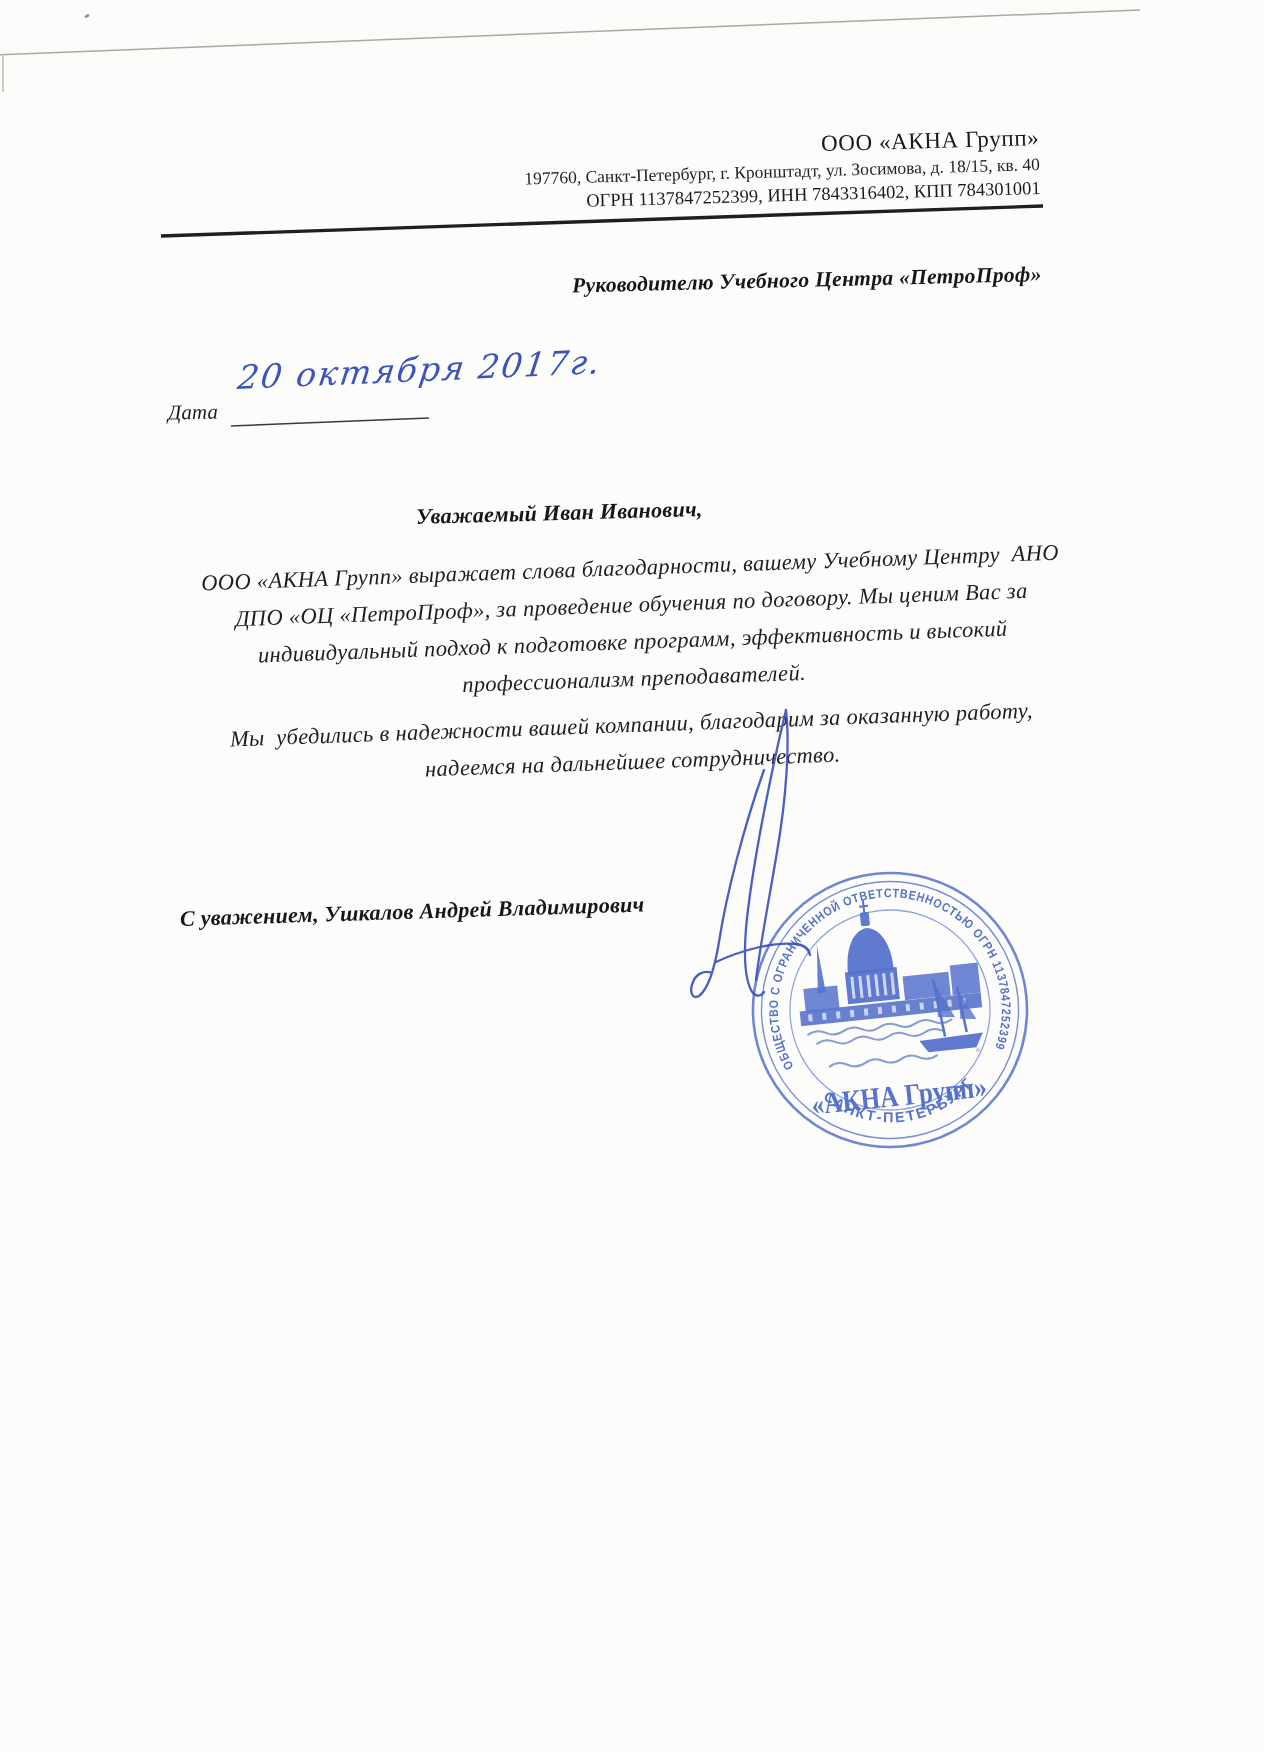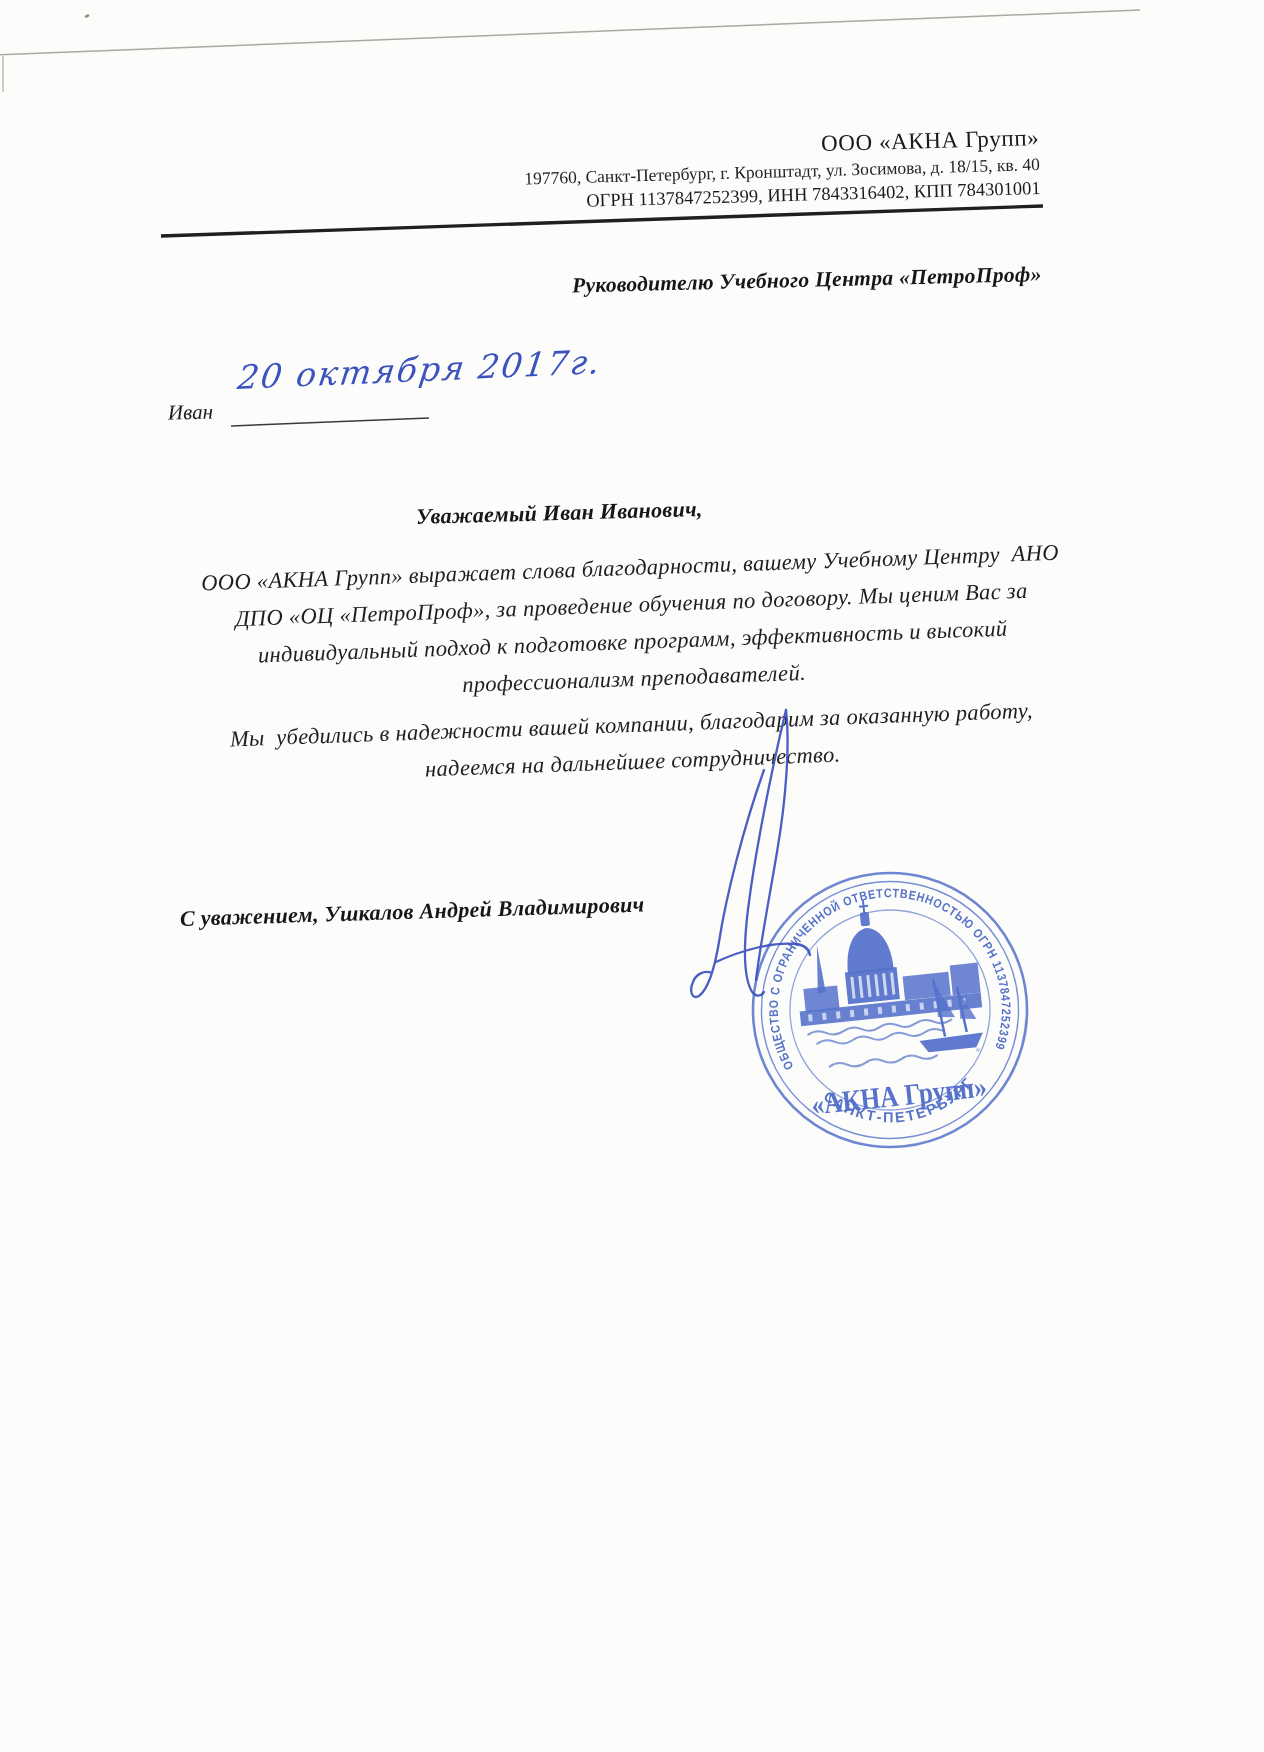--- a/index.html
+++ b/index.html
@@ -87,21 +87,21 @@
 <div class="page">
 
   <div class="letterhead">
     <div class="company">ООО «АКНА Групп»</div>
     <div class="addr">197760, Санкт-Петербург, г. Кронштадт, ул. Зосимова, д. 18/15, кв. 40</div>
     <div class="reg">ОГРН 1137847252399, ИНН 7843316402, КПП 784301001</div>
   </div>
 
   <div class="addressee">Руководителю Учебного Центра «ПетроПроф»</div>
 
-  <div class="date-label">Иван</div>
+  <div class="date-label">Дата</div>
   <div class="date-hand">20 октября 2017г.</div>
 
   <div class="salutation">Уважаемый Иван Иванович,</div>
 
   <div class="para p1">
     <div class="line">ООО «АКНА Групп» выражает слова благодарности, вашему Учебному Центру  АНО</div>
     <div class="line">ДПО «ОЦ «ПетроПроф», за проведение обучения по договору. Мы ценим Вас за</div>
     <div class="line">индивидуальный подход к подготовке программ, эффективность и высокий</div>
     <div class="line">профессионализм преподавателей.</div>
   </div>

